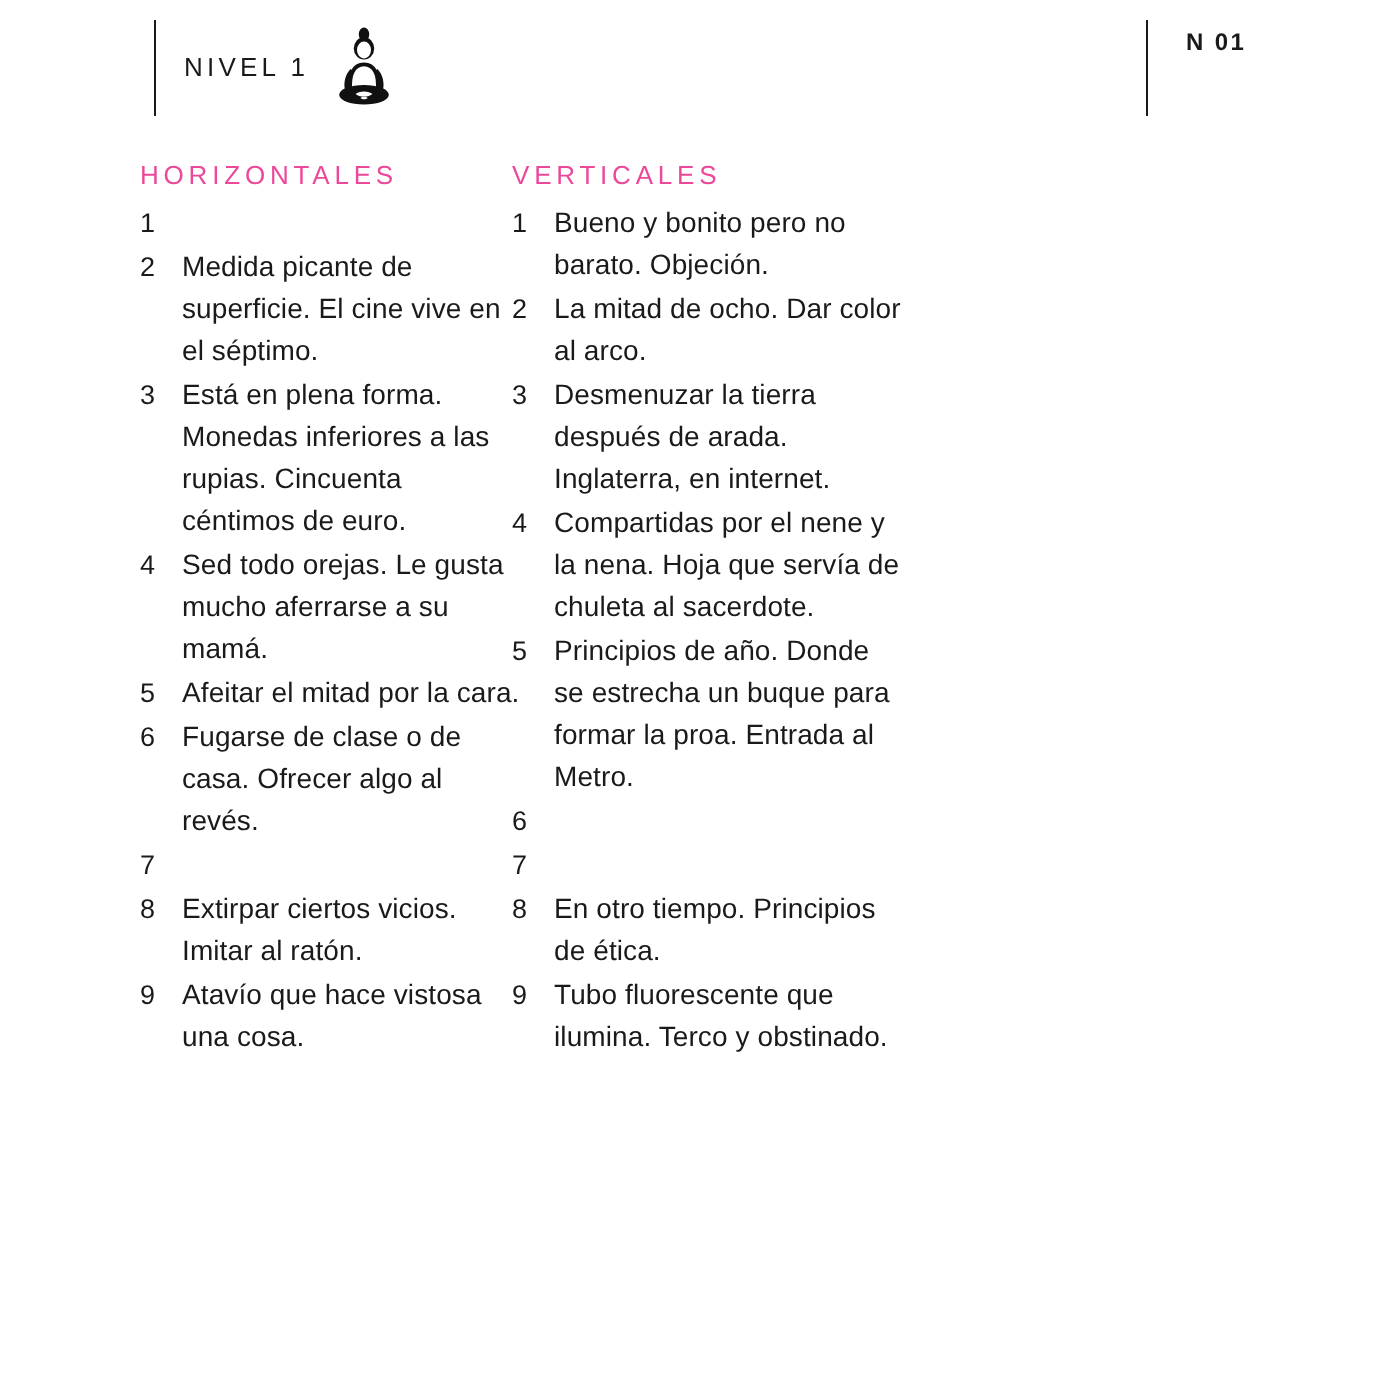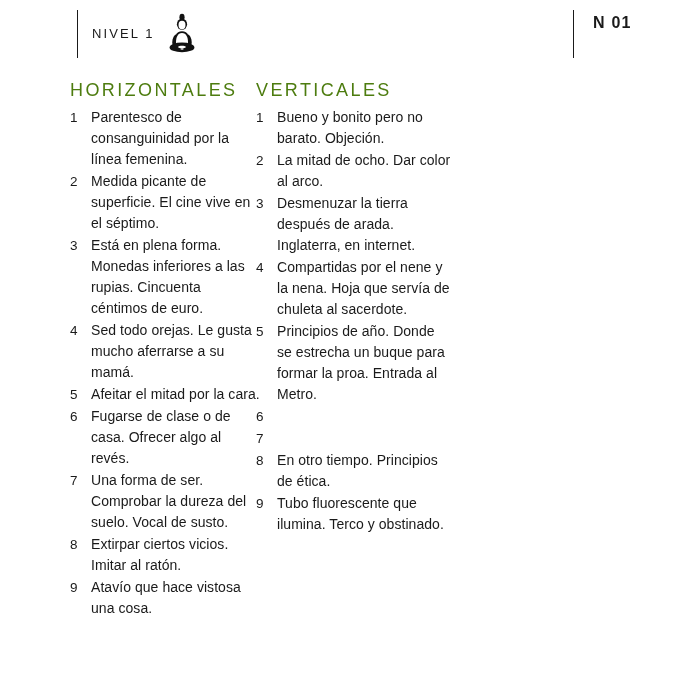--- a/index.html
+++ b/index.html
@@ -50,21 +50,21 @@
     letter-spacing: 2.1px;
     font-weight: 500;
     color: #1a1a1a;
     white-space: nowrap;
   }
 
   .page-code {
     position: absolute;
     left: 593px;
     top: 14px;
-    font-size: 16px;
+    font-size: 12px;
     letter-spacing: 1.2px;
     font-weight: 700;
     color: #1a1a1a;
     white-space: nowrap;
   }
 
   .buddha-icon {
     position: absolute;
     left: 163px;
     top: 13px;
@@ -82,24 +82,24 @@
   }
 
   .clue-column {
     position: absolute;
     top: 0;
   }
   .col-horizontales { left: 70px; width: 190px; }
   .col-verticales   { left: 256px; width: 195px; }
 
   .column-title {
-    font-size: 18px;
+    font-size: 13px;
     letter-spacing: 2.4px;
     font-weight: 500;
-    color: #4d7c0f;
+    color: #ec4899;
     margin: 0 0 6px 0;
     white-space: nowrap;
   }
 
   .clue-list {
     list-style: none;
     margin: 0;
     padding: 0;
   }
 
@@ -164,21 +164,20 @@
     <div class="page-code">N 01</div>
   </div>
 
   <div class="columns">
 
     <div class="clue-column col-horizontales">
       <div class="column-title">HORIZONTALES</div>
       <ul class="clue-list">
         <li class="clue-item">
           <span class="clue-number">1</span>
-          <span class="clue-text">Parentesco de consanguinidad por la línea femenina.</span>
         </li>
         <li class="clue-item">
           <span class="clue-number">2</span>
           <span class="clue-text">Medida picante de superficie. El cine vive en el séptimo.</span>
         </li>
         <li class="clue-item">
           <span class="clue-number">3</span>
           <span class="clue-text">Está en plena forma. Monedas inferiores a las rupias. Cincuenta céntimos de euro.</span>
         </li>
         <li class="clue-item">
@@ -188,21 +187,20 @@
         <li class="clue-item">
           <span class="clue-number">5</span>
           <span class="clue-text">Afeitar el mitad por la cara.</span>
         </li>
         <li class="clue-item">
           <span class="clue-number">6</span>
           <span class="clue-text">Fugarse de clase o de casa. Ofrecer algo al revés.</span>
         </li>
         <li class="clue-item">
           <span class="clue-number">7</span>
-          <span class="clue-text">Una forma de ser. Comprobar la dureza del suelo. Vocal de susto.</span>
         </li>
         <li class="clue-item">
           <span class="clue-number">8</span>
           <span class="clue-text">Extirpar ciertos vicios. Imitar al ratón.</span>
         </li>
         <li class="clue-item">
           <span class="clue-number">9</span>
           <span class="clue-text">Atavío que hace vistosa una cosa.</span>
         </li>
       </ul>

